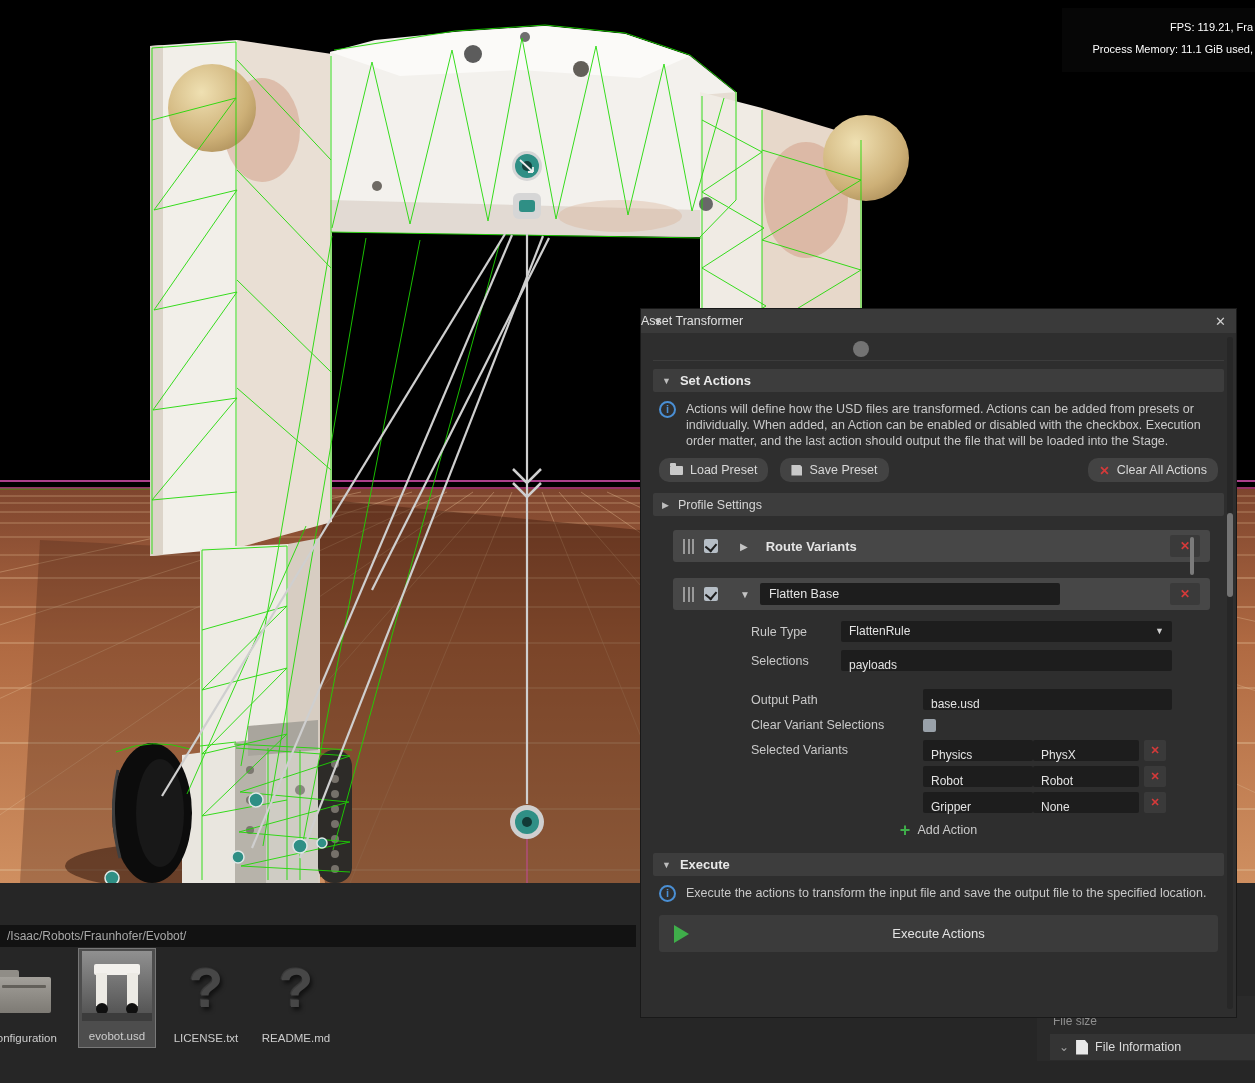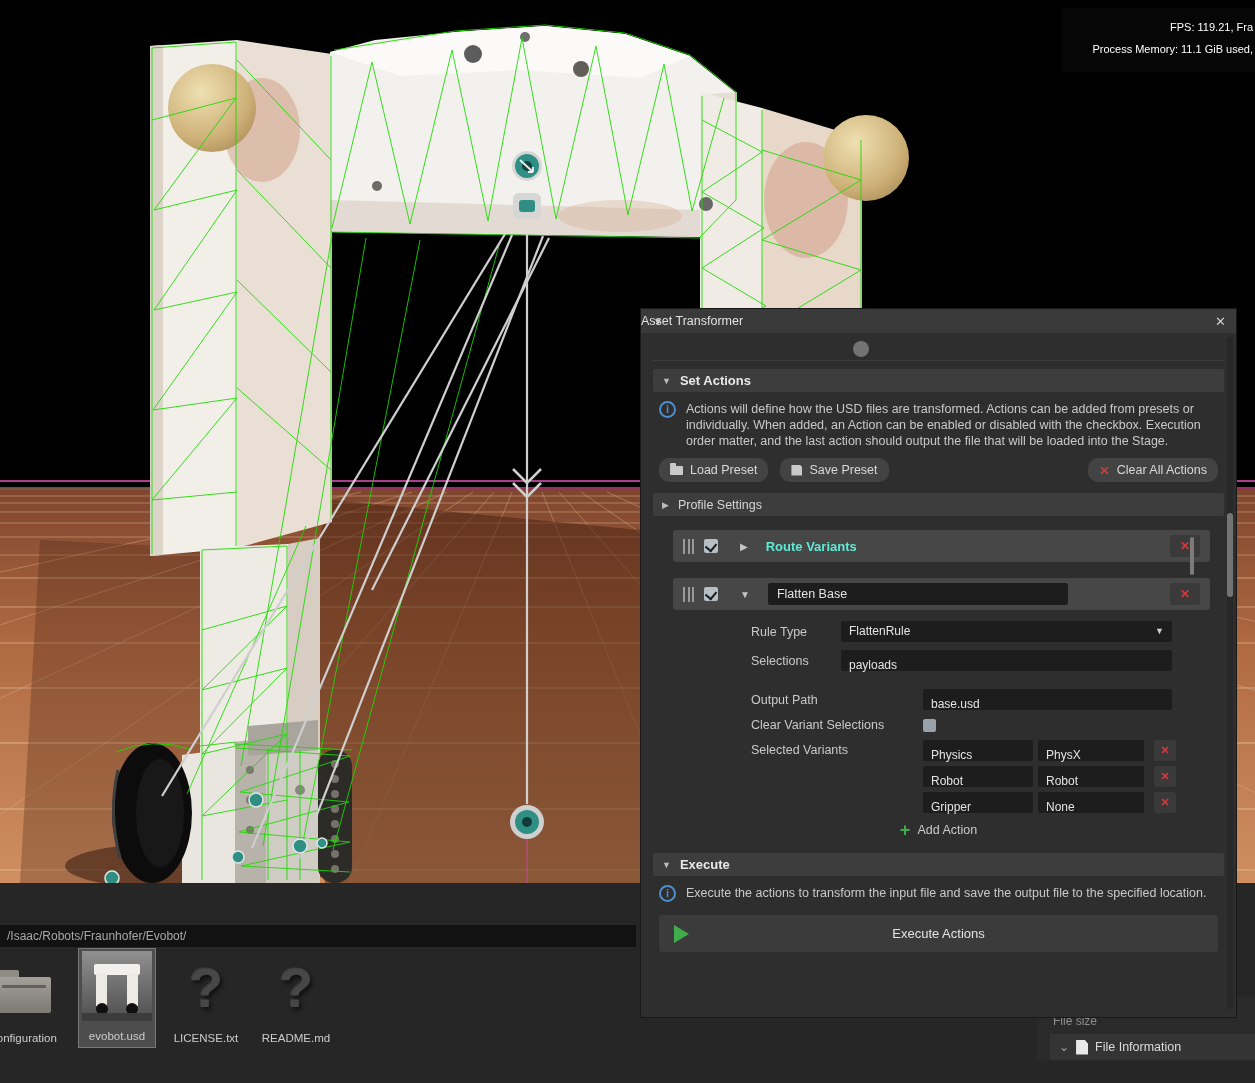--- a/index.html
+++ b/index.html
@@ -48,40 +48,40 @@
   .red{color:#d43a3a;font-weight:bold;}
 
   .action-row{background:#474747;border-radius:3px;height:32px;display:flex;align-items:center;
               margin:14px 26px 0 32px;padding:0 10px;gap:10px;}
   .grip{width:11px;height:15px;background:repeating-linear-gradient(90deg,#9a9a9a 0 2px,transparent 2px 4.5px);}
   .cb{width:14px;height:14px;border-radius:2px;background:#b6bec6;position:relative;}
   .cb.checked:after{content:"";position:absolute;left:3px;top:2px;width:6px;height:8px;
                     border:solid #1d1d1d;border-width:0 2px 2px 0;transform:rotate(40deg);}
   .cb.small{width:13px;height:13px;background:#99a1a9;}
   .acaret{font-size:10px;color:#c4c4c4;margin-left:12px;}
-  .aname{font-weight:bold;color:#5eead4;font-size:13px;margin-left:8px;}
+  .aname{font-weight:bold;color:#e5e5e5;font-size:13px;margin-left:8px;}
   .name-input{background:#1d1d1d;height:22px;line-height:22px;padding:0 9px;width:282px;
               color:#e3e3e3;border-radius:2px;font-size:12.5px;}
   .xbtn{margin-left:auto;width:30px;height:22px;background:#3a3a3a;border-radius:2px;color:#d43a3a;
         text-align:center;line-height:22px;font-weight:bold;font-size:12px;}
 
   .fields{margin:11px 26px 0 110px;}
   .frow{display:flex;align-items:center;margin-bottom:8px;}
   .frow.vtop{align-items:flex-start;}
   .frow.gap-top{margin-top:18px;}
   .flabel{width:90px;color:#c9c9c9;font-size:12.5px;flex:0 0 auto;}
   .flabel.wide{width:172px;}
   .tinput{background:#1d1d1d;height:21px;line-height:21px;padding:5px 8px;color:#e3e3e3;
           border-radius:2px;font-size:12px;box-sizing:border-box;}
   .w330{width:331px;} .w248{width:249px;} .w110{width:110px;} .w106{width:106px;}
   .select{background:#1d1d1d;height:21px;line-height:21px;padding:0 8px;color:#e3e3e3;border-radius:2px;
           font-size:12px;width:331px;display:flex;justify-content:space-between;box-sizing:border-box;}
   .sel-caret{font-size:9px;color:#cfcfcf;}
   .vrows{display:flex;flex-direction:column;gap:5px;}
-  .vrow{display:flex;gap:5px;align-items:flex-start;}
+  .vrow{display:flex;align-items:flex-start;}
   .vx{width:22px;height:21px;background:#3a3a3a;border-radius:2px;color:#d43a3a;text-align:center;
       line-height:21px;font-weight:bold;font-size:11px;margin-left:5px;}
 
   .add-row{margin:10px 0 4px;display:flex;justify-content:center;align-items:center;gap:7px;
            color:#c9c9c9;font-size:12.5px;}
   .add-plus{color:#3fae4a;font-size:18px;font-weight:bold;line-height:14px;}
 
   .exec-btn{margin:13px 18px 0;height:37px;background:#3b3b3b;border-radius:3px;position:relative;
             display:flex;align-items:center;justify-content:center;color:#e3e3e3;font-size:13px;}
   .play{position:absolute;left:15px;width:0;height:0;border-left:15px solid #3fae4a;
@@ -394,21 +394,21 @@
       <span class="cb checked"></span>
       <span class="acaret">▶</span>
       <span class="aname">Route Variants</span>
       <span class="xbtn">✕</span>
     </div>
 
     <div class="action-row" style="margin-top:16px;">
       <span class="grip"></span>
       <span class="cb checked"></span>
       <span class="acaret">▼</span>
-      <span class="name-input" style="margin-left:8px;">Flatten Base</span>
+      <span class="name-input" style="margin-left:0;">Flatten Base</span>
       <span class="xbtn">✕</span>
     </div>
 
     <div class="fields">
       <div class="frow">
         <span class="flabel">Rule Type</span>
         <div class="select">
           <span>FlattenRule</span>
           <span class="sel-caret">▼</span>
         </div>

